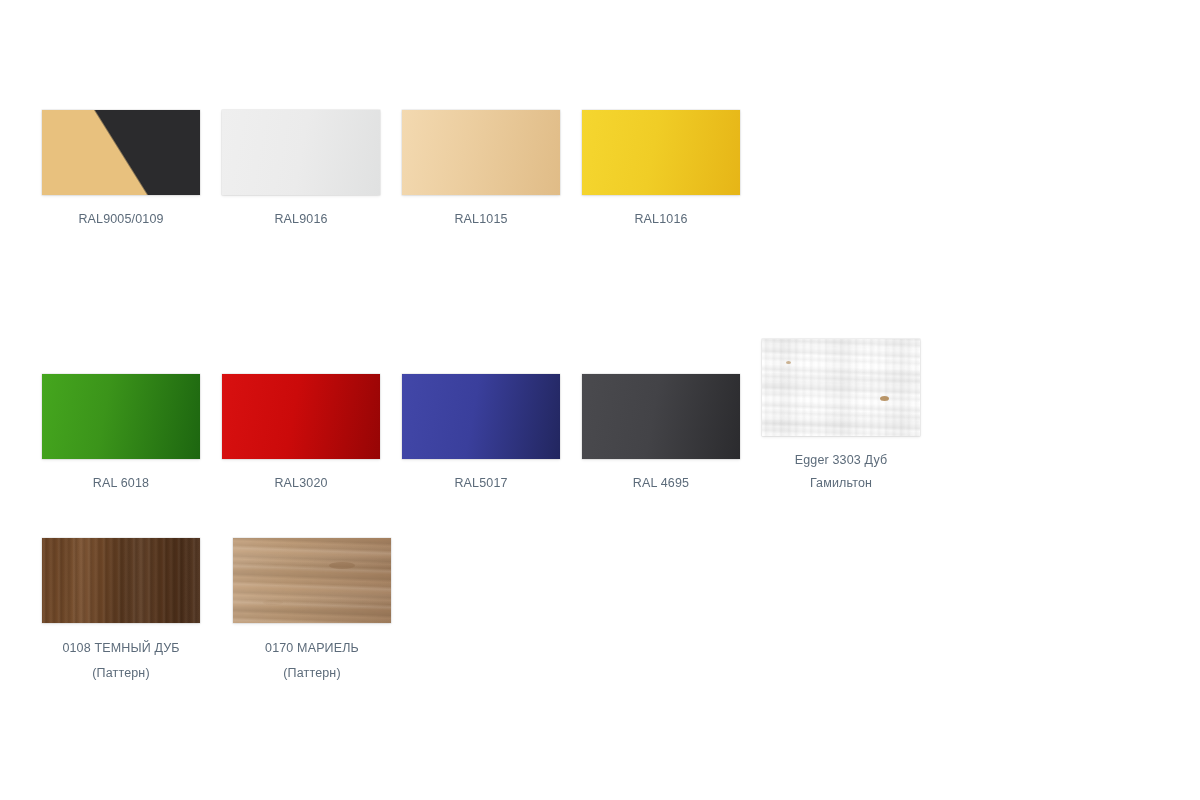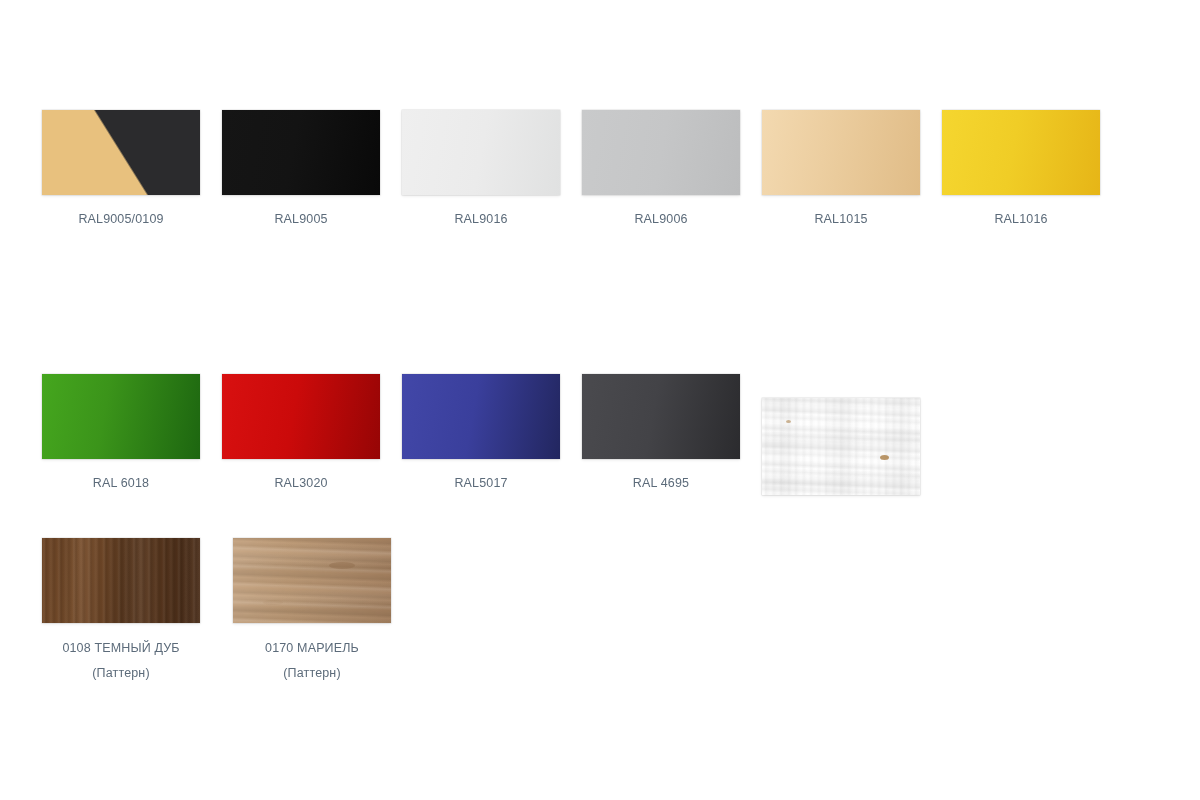--- a/index.html
+++ b/index.html
@@ -127,40 +127,28 @@
 
   <div class="swatch-row row-1">
 
     <div class="swatch-cell">
       <div class="swatch-chip">
         <div class="fill-diagonal" style="background: linear-gradient(58deg, #e8c17e 0%, #e8c17e 49.5%, #2b2b2d 50.5%, #2b2b2d 100%);"></div>
       </div>
       <div class="swatch-label">RAL9005/0109</div>
     </div>
 
-    <div class="swatch-cell">
-      <div class="swatch-chip">
-        <div class="fill-plain" style="background: linear-gradient(100deg, #151515 0%, #131313 45%, #090909 100%);"></div>
-      </div>
-      <div class="swatch-label">RAL9005</div>
-    </div>
 
     <div class="swatch-cell">
       <div class="swatch-chip">
         <div class="fill-plain" style="background: linear-gradient(100deg, #efefef 0%, #ebebeb 50%, #e0e1e1 100%);"></div>
       </div>
       <div class="swatch-label">RAL9016</div>
     </div>
 
-    <div class="swatch-cell">
-      <div class="swatch-chip">
-        <div class="fill-plain" style="background: linear-gradient(100deg, #c9cacb 0%, #c5c6c7 50%, #bcbdbe 100%);"></div>
-      </div>
-      <div class="swatch-label">RAL9006</div>
-    </div>
 
     <div class="swatch-cell">
       <div class="swatch-chip">
         <div class="fill-plain" style="background: linear-gradient(100deg, #f3d9b0 0%, #ecceA0 40%, #e0bc87 100%);"></div>
       </div>
       <div class="swatch-label">RAL1015</div>
     </div>
 
     <div class="swatch-cell">
       <div class="swatch-chip">
@@ -203,20 +191,22 @@
     </div>
 
     <div class="swatch-cell">
       <div class="swatch-chip tall">
         <div class="fill-wood" style="background: linear-gradient(95deg, #ecca93 0%, #e4bc7d 38%, #decf a3 60%, #dcb274 100%);"></div>
         <div class="wood-grain-h" style="opacity:0.55;"></div>
         <div class="wood-grain-v" style="opacity:0.30;"></div>
         <div class="wood-knot" style="width:9px;height:5px;left:118px;top:57px;background:#a5763a;opacity:0.75;"></div>
         <div class="wood-knot" style="width:5px;height:3px;left:24px;top:22px;background:#a87c42;opacity:0.55;"></div>
       </div>
+      <div class="swatch-label">Egger 3303 Дуб
+Гамильтон</div>
     </div>
 
   </div>
 
   <div class="swatch-row row-3">
 
     <div class="swatch-cell">
       <div class="swatch-chip">
         <div class="fill-wood" style="background: linear-gradient(95deg, #6e4627 0%, #7a4f2c 22%, #5c3a20 55%, #4c2e19 100%);"></div>
         <div class="wood-grain-v" style="opacity:0.85;"></div>

